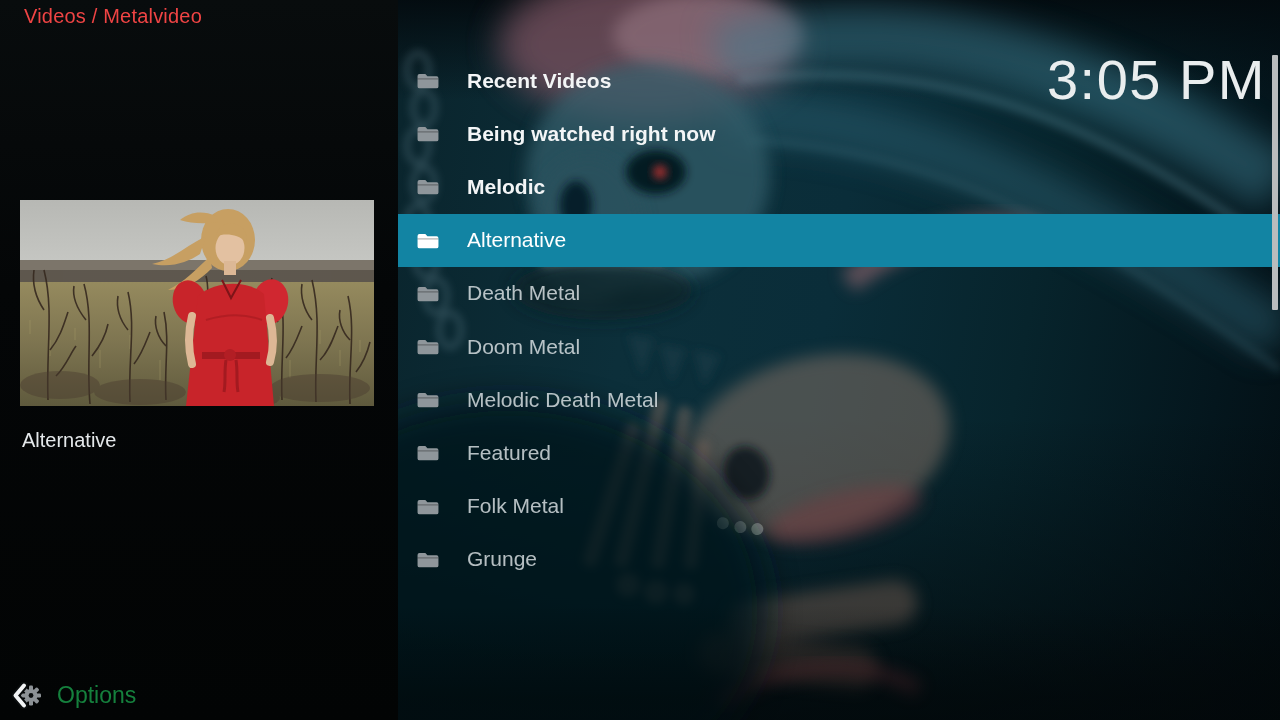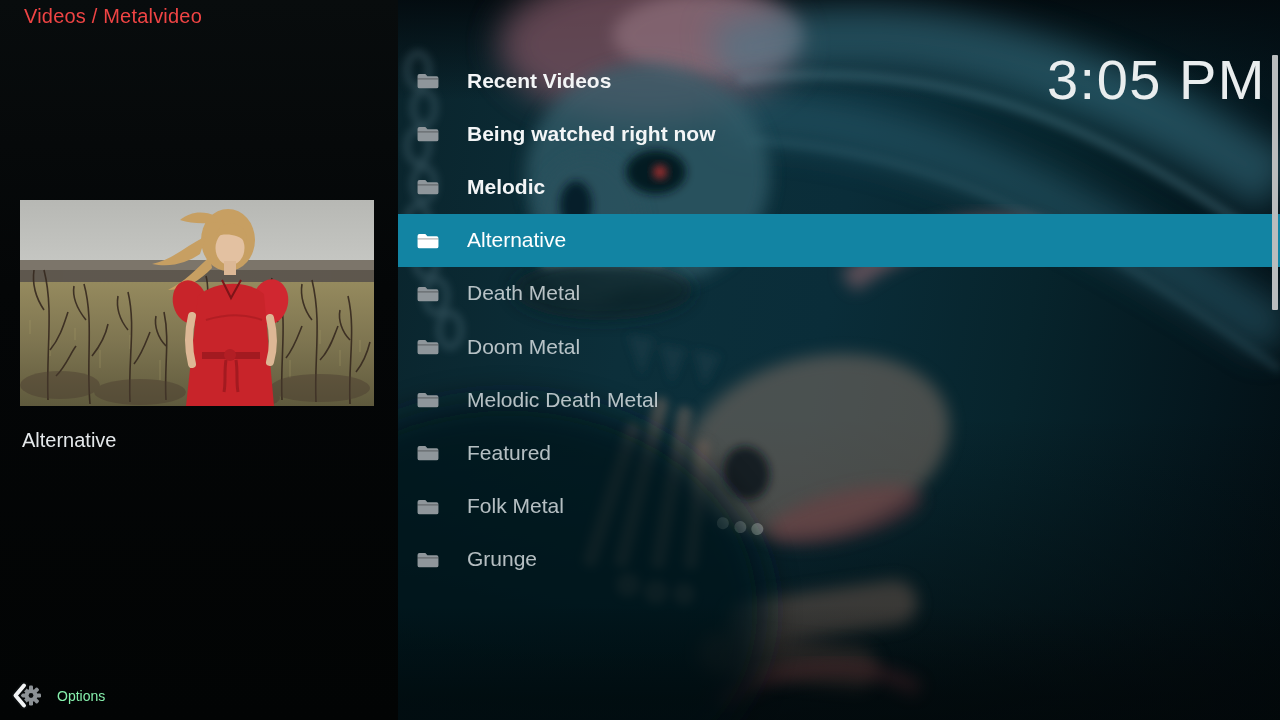--- a/index.html
+++ b/index.html
@@ -70,21 +70,21 @@
     background:linear-gradient(180deg,rgba(2,7,9,0) 0%,rgba(2,7,9,.55) 80%);
   }
   .scrollbar{
     position:absolute;left:1272px;top:55px;width:6px;height:255px;z-index:9;
     background:var(--scrollbar);border-radius:1px;cursor:pointer;
   }
 
   
   .footer{position:absolute;left:12px;bottom:11px;z-index:11;display:flex;align-items:center;gap:15px;}
   .options-icon{width:30px;height:27px;display:block;}
-  .options-label{font-size:14px;color:#86efac;}
+  .options-label{font-size:23px;color:#15803d;}
 </style>
 </head>
 <body>
 
 <div class="screen">
 
   <div class="fanart">
     <svg viewBox="0 0 882 720" width="882" height="720">
       <defs>
         <filter id="b4" x="-40%" y="-40%" width="180%" height="180%">

